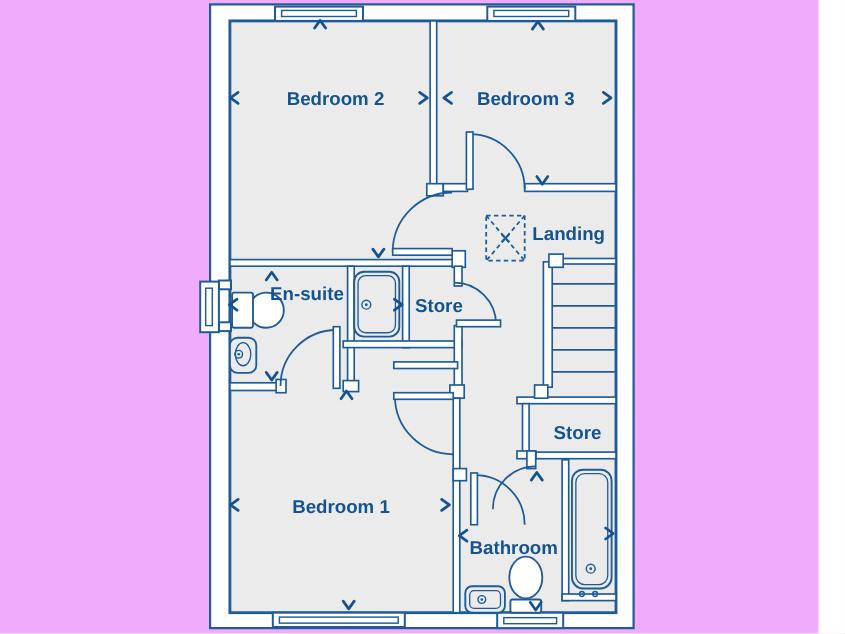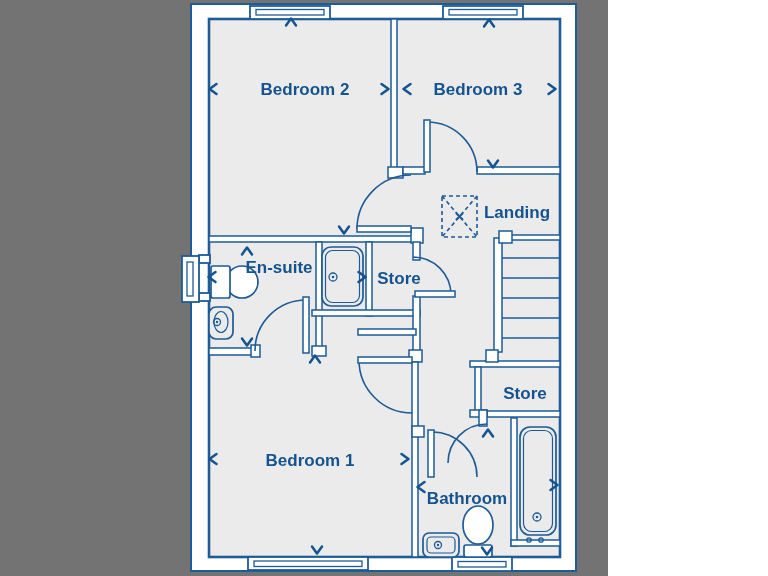--- a/index.html
+++ b/index.html
@@ -1,16 +1,16 @@
 <!DOCTYPE html>
 <html><head>
 <meta charset="utf-8">
 <style>
   html,body { margin:0; padding:0; background:#ffffff; }
-  .stage { position:relative; width:608px; height:576px; background:#737373; overflow:hidden;
+  .stage { position:relative; width:744px; height:576px; background:#f0abfc; overflow:hidden;
            font-family:"Liberation Sans", sans-serif; }
   svg { position:absolute; left:0; top:0; }
 
   .ext    { fill:#ffffff; stroke:#1e5b97; stroke-width:2; }
   .room   { fill:#ebebeb; stroke:#1e5b97; stroke-width:2.6; }
   .wall   { fill:#ffffff; stroke:#1e5b97; stroke-width:1.5; }
   .win    { fill:#ffffff; stroke:#1e5b97; stroke-width:1.8; }
   .pane   { fill:#ffffff; stroke:#1e5b97; stroke-width:1.3; }
   .leaf   { fill:#ffffff; stroke:#1e5b97; stroke-width:1.5; }
   .arc    { fill:none;    stroke:#1e5b97; stroke-width:1.6; }

